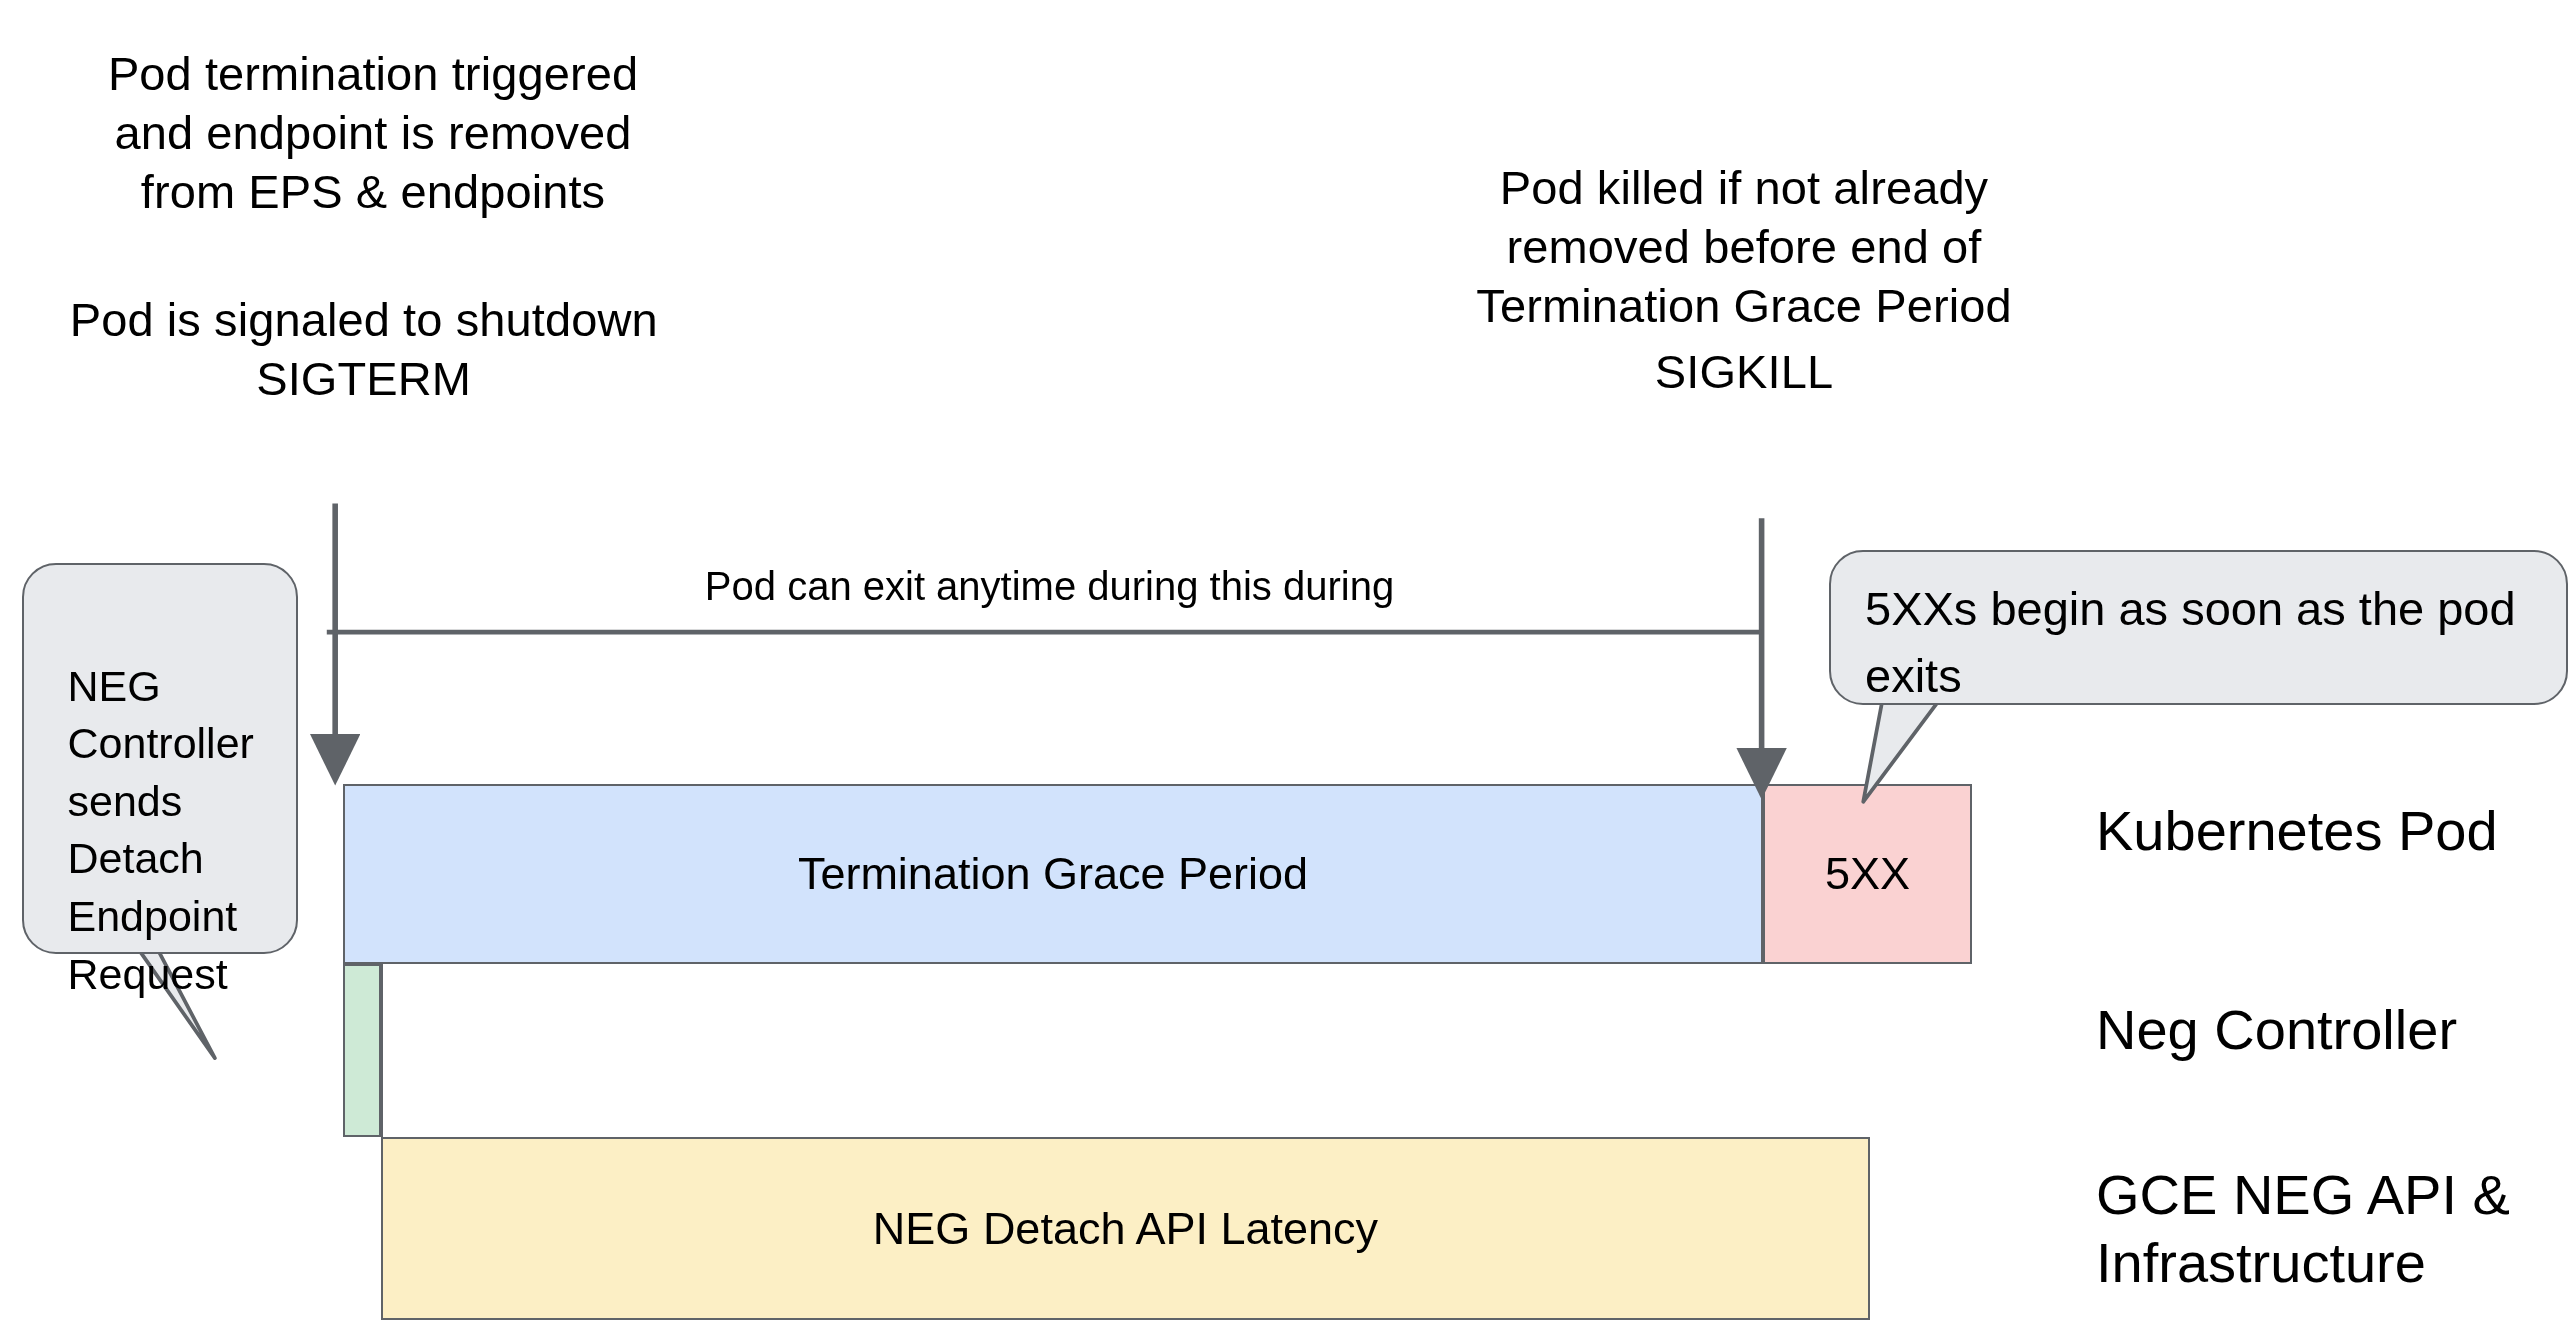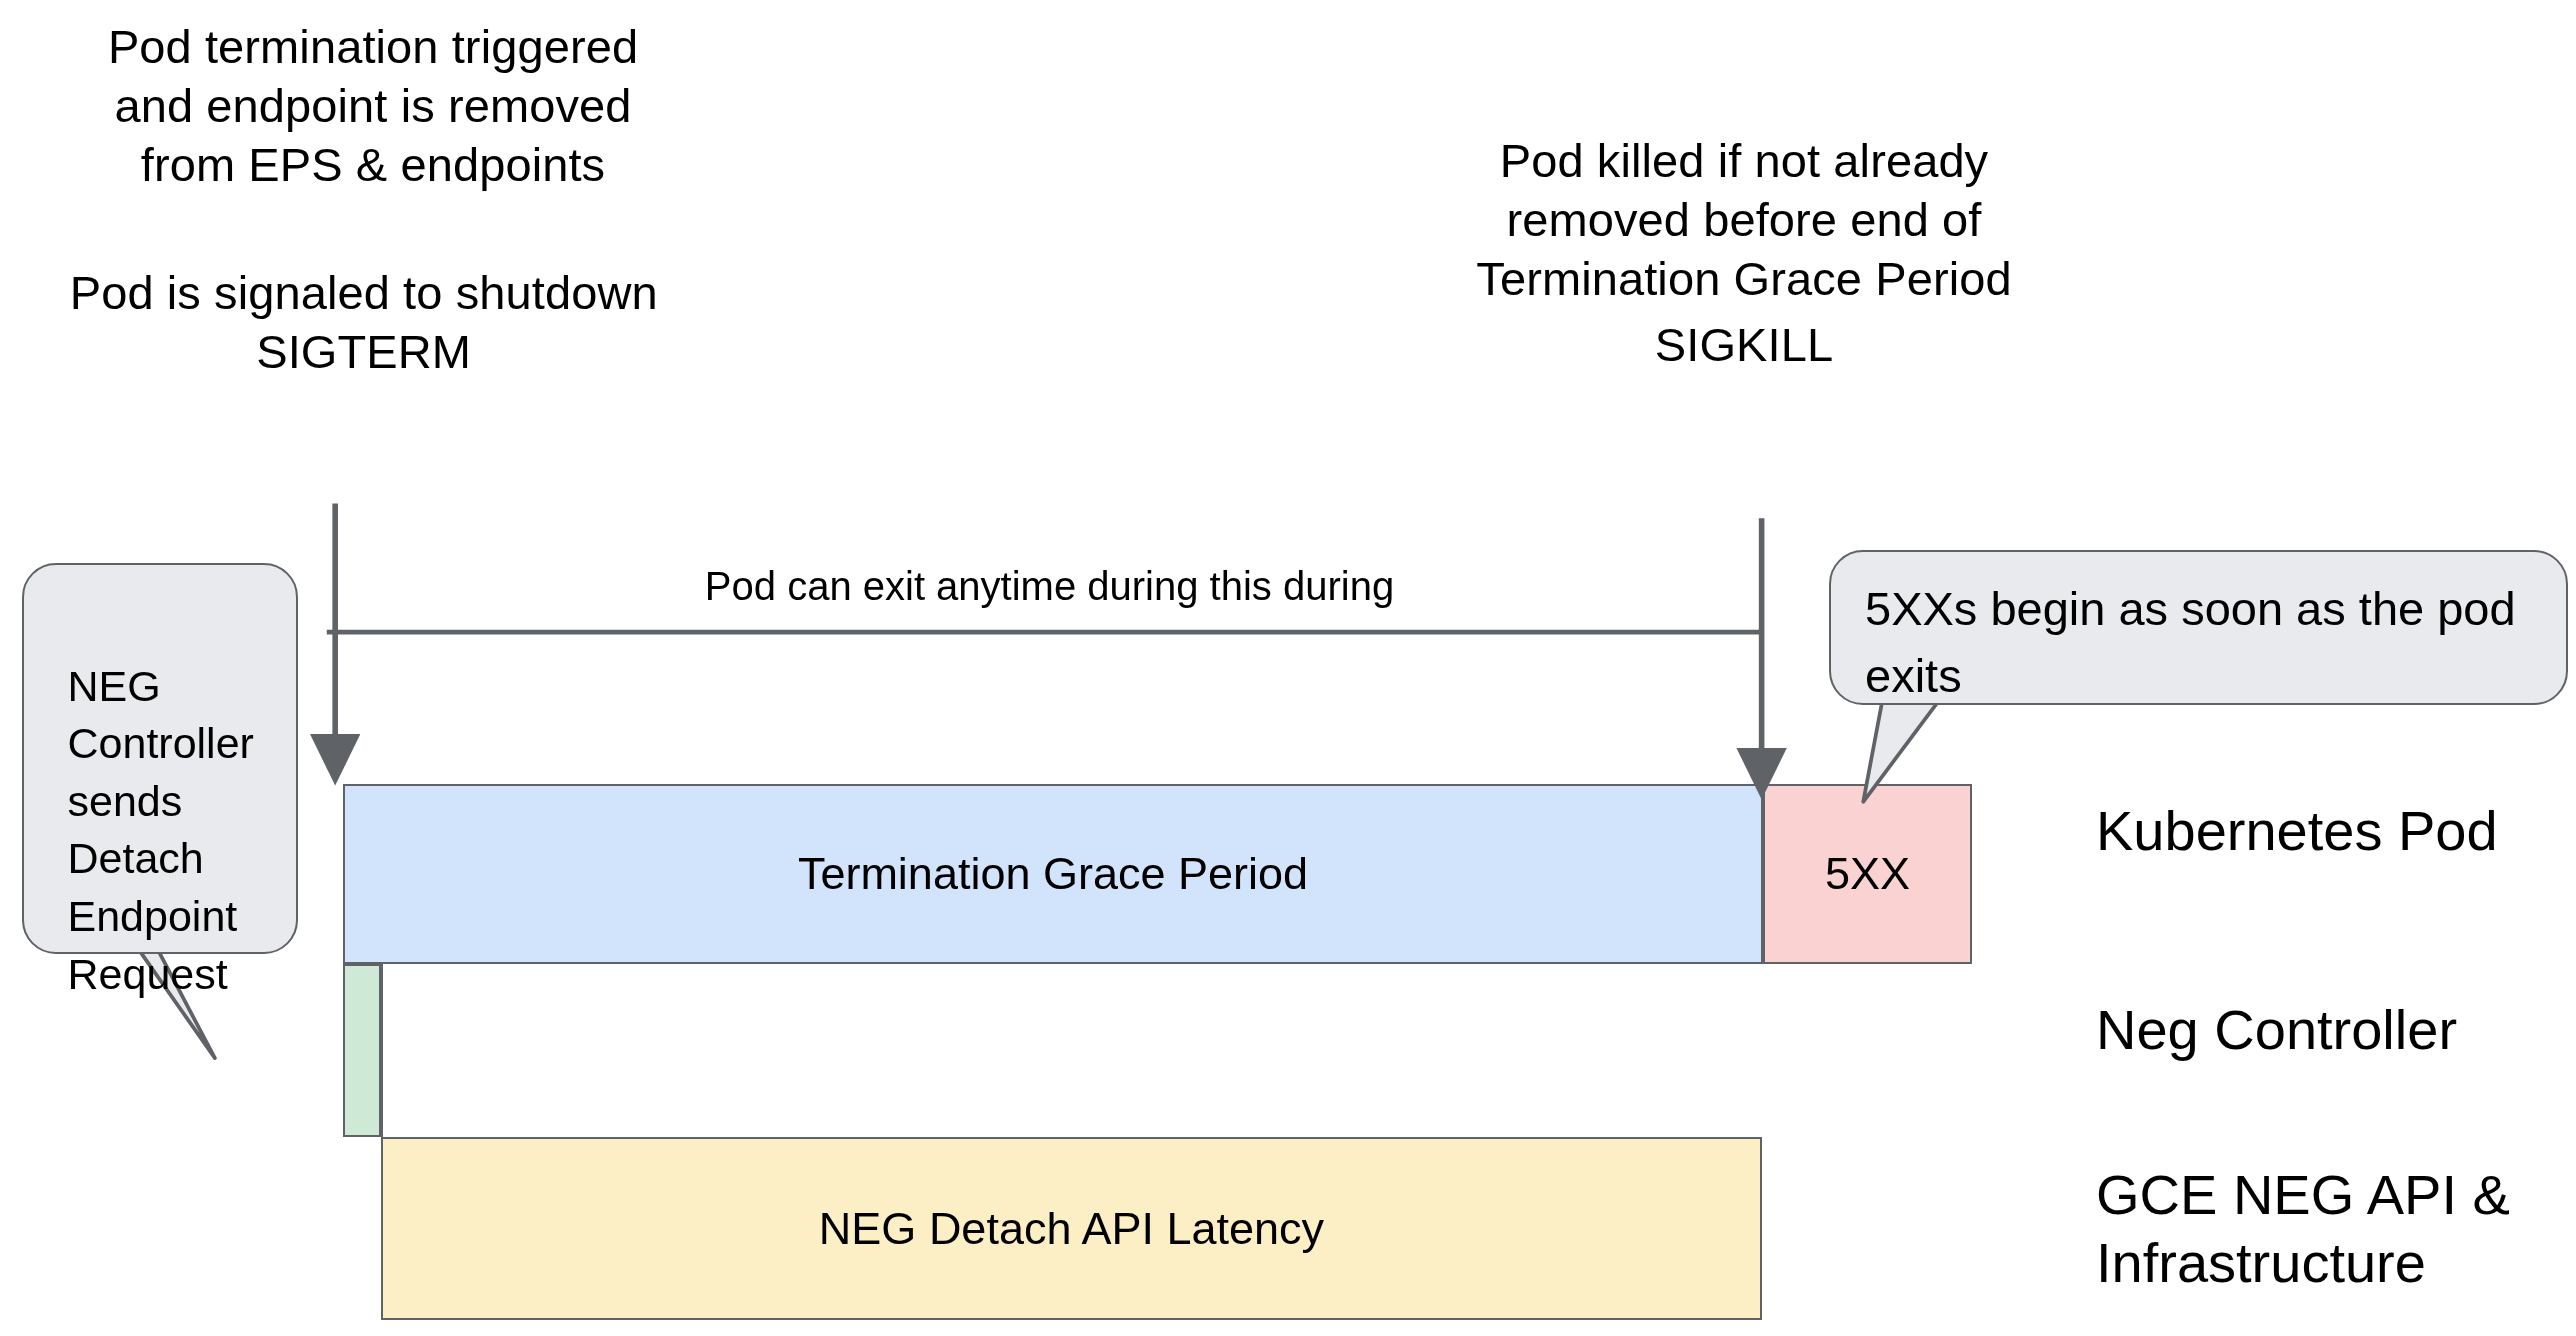--- a/index.html
+++ b/index.html
@@ -22,20 +22,21 @@
 
   
   .note {
     position: absolute;
     text-align: center;
     font-size: 47px;
     line-height: 1.26;
     color: #000000;
     white-space: pre-line;
     letter-spacing: 0.1px;
+    margin-top: 27px;
   }
   #note-left-1  { left: 28px;  top: 17px;  width: 690px; }
   #note-left-2  { left: 18.7px;  top: 263px; width: 690px; }
   #note-right-1 { left: 1427px; top: 131px; width: 634px; }
   #note-right-2 { left: 1427px; top: 315px; width: 634px; }
 
   
   .bar {
     position: absolute;
     box-sizing: border-box;
@@ -52,21 +53,21 @@
   }
   #bar-5xx {
     left: 1763px; top: 784px; width: 209px; height: 180px;
     background: #fad2d2;
   }
   #bar-neg-controller {
     left: 343px; top: 964px; width: 38px; height: 173px;
     background: #ceead6;
   }
   #bar-neg-latency {
-    left: 381px; top: 1137px; width: 1381px; height: 183px;
+    left: 381px; top: 1137px; width: 1489px; height: 183px;
     background: #fcefc5;
   }
   
   #lane-neg-empty {
     left: 381px; top: 964px; width: 1591px; height: 173px;
     background: #ffffff;
     border-left: 2.8px solid #5f6368;
   }
 
   

